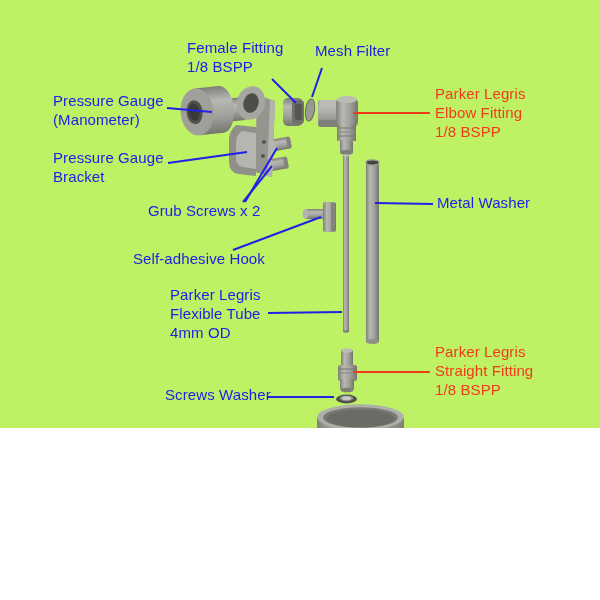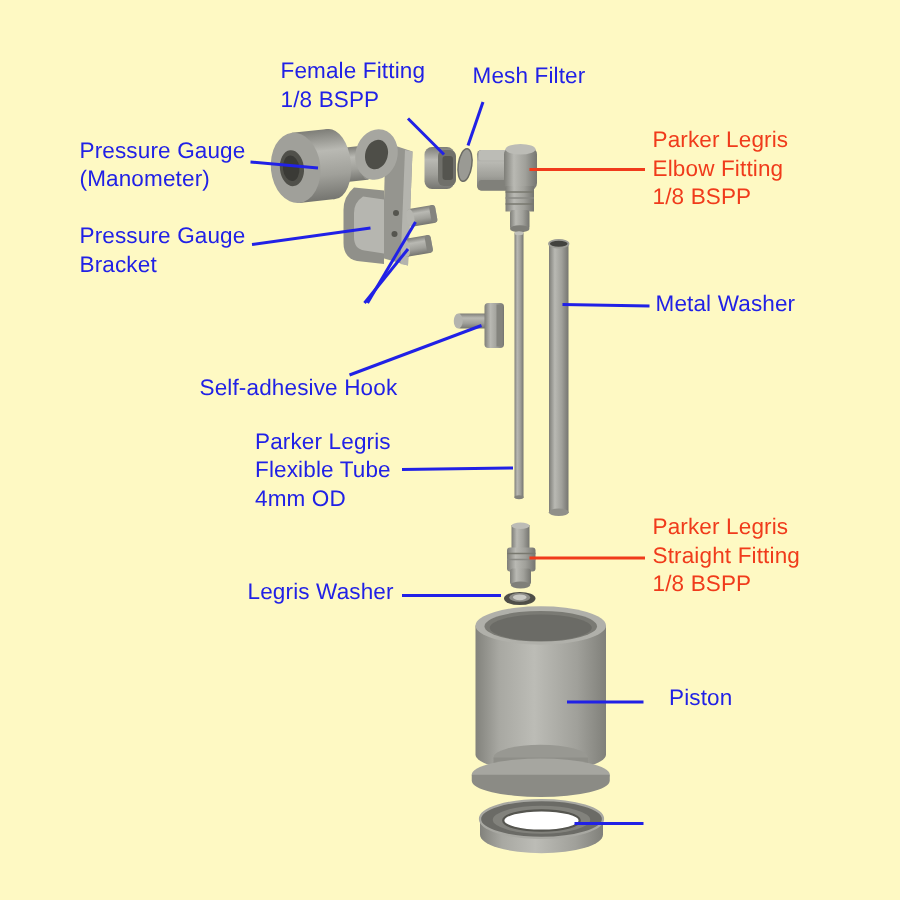--- a/index.html
+++ b/index.html
@@ -1,17 +1,17 @@
 <!DOCTYPE html>
 <html style="--callout-blue: #2121e6; --callout-red: #f03b1b; --part-highlight: #bcbcb6; --part-mid: #9c9c96; --part-shadow: #6b6b66; --part-hole: #4a4a46;"><head>
 <meta charset="utf-8">
 <style>
   html,body{margin:0;padding:0;background:#fff;}
   .stage{
-    position:relative;width:600px;height:600px;background:#fef9c3;
+    position:relative;width:600px;height:428px;background:#bef264;
     font-family:"Liberation Sans",sans-serif;overflow:hidden;
   }
   .stage svg{position:absolute;left:0;top:0;}
   .lbl{
     position:absolute;font-size:15px;line-height:19px;
     white-space:pre-line;letter-spacing:0.1px;
   }
   .lbl.blue{color:var(--callout-blue,#2121e6);}
   .lbl.red{color:var(--callout-red,#f03b1b);}
   .leader-blue{stroke:var(--callout-blue,#2121e6);stroke-width:2;fill:none;}
@@ -175,27 +175,28 @@
     </g>
   </svg>
 
   <div class="lbl blue" style="left:187px;top:38px">Female Fitting
 1/8 BSPP</div>
   <div class="lbl blue" style="left:315px;top:41px">Mesh Filter</div>
   <div class="lbl blue" style="left:53px;top:91px">Pressure Gauge
 (Manometer)</div>
   <div class="lbl blue" style="left:53px;top:148px">Pressure Gauge
 Bracket</div>
+  <div class="lbl blue" style="left:148px;top:201px">Grub Screws x 2</div>
   <div class="lbl blue" style="left:133px;top:249px">Self-adhesive Hook</div>
   <div class="lbl blue" style="left:170px;top:285px">Parker Legris
 Flexible Tube
 4mm OD</div>
   <div class="lbl red" style="left:435px;top:84px">Parker Legris
 Elbow Fitting
 1/8 BSPP</div>
   <div class="lbl blue" style="left:437px;top:193px">Metal Washer</div>
   <div class="lbl red" style="left:435px;top:342px">Parker Legris
 Straight Fitting
 1/8 BSPP</div>
-  <div class="lbl blue" style="left:165px;top:385px">Legris Washer</div>
+  <div class="lbl blue" style="left:165px;top:385px">Screws Washer</div>
   <div class="lbl blue" style="left:446px;top:456px">Piston</div>
 
 </div>
 
 </body></html>

